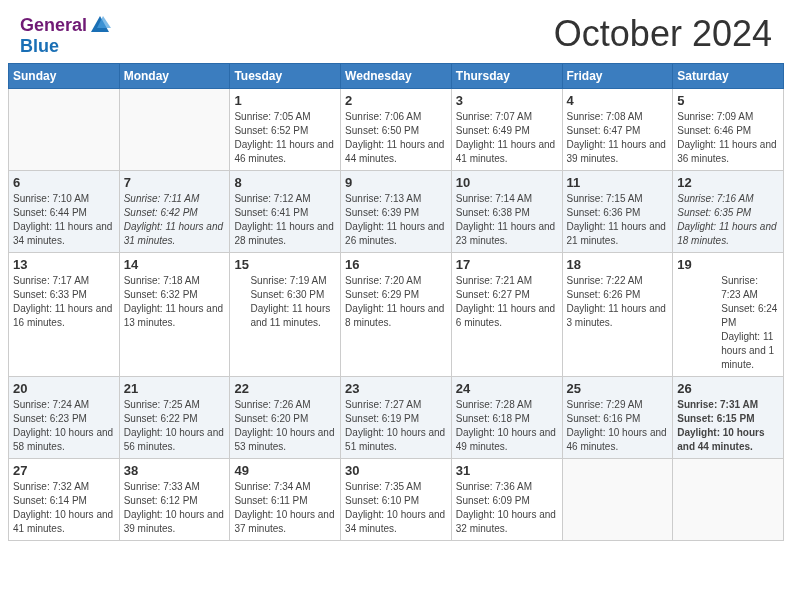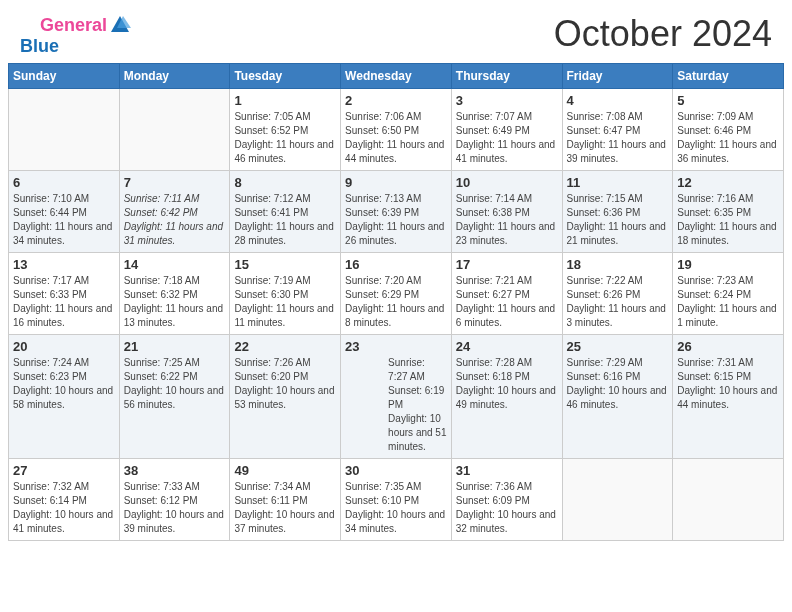--- a/index.html
+++ b/index.html
@@ -20,22 +20,21 @@
       flex-direction: column;
       align-items: flex-start;
     }
     .logo-text {
       display: flex;
       align-items: center;
     }
     .logo-general {
       font-size: 18px;
       font-weight: bold;
-      color: #ec4899;
-      margin-left: 20px;
+      color: #701a75;
     }
     .logo-blue {
       font-size: 18px;
       font-weight: bold;
       color: #1a6fb5;
     }
     .logo-icon {
       width: 22px;
       height: 22px;
       margin-left: 2px;
@@ -201,41 +200,41 @@
 Daylight: 11 hours and 23 minutes.</div>
           </td>
           <td>
             <span class="day-number">11</span>
             <div class="day-info" style="white-space: pre-line;">Sunrise: 7:15 AM
 Sunset: 6:36 PM
 Daylight: 11 hours and 21 minutes.</div>
           </td>
           <td>
             <span class="day-number">12</span>
-            <div class="day-info" style="white-space: pre-line;">Sunrise: 7:16 AM
+            <div class="day-info" style="white-space: pre-line; font-style: italic;">Sunrise: 7:16 AM
 Sunset: 6:35 PM
 Daylight: 11 hours and 18 minutes.</div>
           </td>
         </tr>
         <tr>
           <td>
             <span class="day-number">13</span>
             <div class="day-info" style="white-space: pre-line;">Sunrise: 7:17 AM
 Sunset: 6:33 PM
 Daylight: 11 hours and 16 minutes.</div>
           </td>
           <td>
             <span class="day-number">14</span>
             <div class="day-info" style="white-space: pre-line;">Sunrise: 7:18 AM
 Sunset: 6:32 PM
 Daylight: 11 hours and 13 minutes.</div>
           </td>
           <td>
             <span class="day-number">15</span>
-            <div class="day-info" style="white-space: pre-line;">Sunrise: 7:19 AM
+            <div class="day-info" style="white-space: pre-line; margin-left: 16px;">Sunrise: 7:19 AM
 Sunset: 6:30 PM
 Daylight: 11 hours and 11 minutes.</div>
           </td>
           <td>
             <span class="day-number">16</span>
             <div class="day-info" style="white-space: pre-line;">Sunrise: 7:20 AM
 Sunset: 6:29 PM
 Daylight: 11 hours and 8 minutes.</div>
           </td>
           <td>
@@ -245,21 +244,21 @@
 Daylight: 11 hours and 6 minutes.</div>
           </td>
           <td>
             <span class="day-number">18</span>
             <div class="day-info" style="white-space: pre-line;">Sunrise: 7:22 AM
 Sunset: 6:26 PM
 Daylight: 11 hours and 3 minutes.</div>
           </td>
           <td>
             <span class="day-number">19</span>
-            <div class="day-info" style="white-space: pre-line;">Sunrise: 7:23 AM
+            <div class="day-info" style="white-space: pre-line; margin-left: 44px;">Sunrise: 7:23 AM
 Sunset: 6:24 PM
 Daylight: 11 hours and 1 minute.</div>
           </td>
         </tr>
         <tr class="row-shaded">
           <td>
             <span class="day-number">20</span>
             <div class="day-info" style="white-space: pre-line;">Sunrise: 7:24 AM
 Sunset: 6:23 PM
 Daylight: 10 hours and 58 minutes.</div>
@@ -271,39 +270,39 @@
 Daylight: 10 hours and 56 minutes.</div>
           </td>
           <td>
             <span class="day-number">22</span>
             <div class="day-info" style="white-space: pre-line;">Sunrise: 7:26 AM
 Sunset: 6:20 PM
 Daylight: 10 hours and 53 minutes.</div>
           </td>
           <td>
             <span class="day-number">23</span>
-            <div class="day-info" style="white-space: pre-line; margin-left: 43px;">Sunrise: 7:27 AM
+            <div class="day-info" style="white-space: pre-line;">Sunrise: 7:27 AM
 Sunset: 6:19 PM
 Daylight: 10 hours and 51 minutes.</div>
           </td>
           <td>
             <span class="day-number">24</span>
             <div class="day-info" style="white-space: pre-line;">Sunrise: 7:28 AM
 Sunset: 6:18 PM
 Daylight: 10 hours and 49 minutes.</div>
           </td>
           <td>
             <span class="day-number">25</span>
             <div class="day-info" style="white-space: pre-line;">Sunrise: 7:29 AM
 Sunset: 6:16 PM
 Daylight: 10 hours and 46 minutes.</div>
           </td>
           <td>
             <span class="day-number">26</span>
-            <div class="day-info" style="white-space: pre-line;">Sunrise: 7:31 AM
+            <div class="day-info" style="white-space: pre-line; font-weight: bold;">Sunrise: 7:31 AM
 Sunset: 6:15 PM
 Daylight: 10 hours and 44 minutes.</div>
           </td>
         </tr>
         <tr>
           <td>
             <span class="day-number">27</span>
             <div class="day-info" style="white-space: pre-line;">Sunrise: 7:32 AM
 Sunset: 6:14 PM
 Daylight: 10 hours and 41 minutes.</div>

